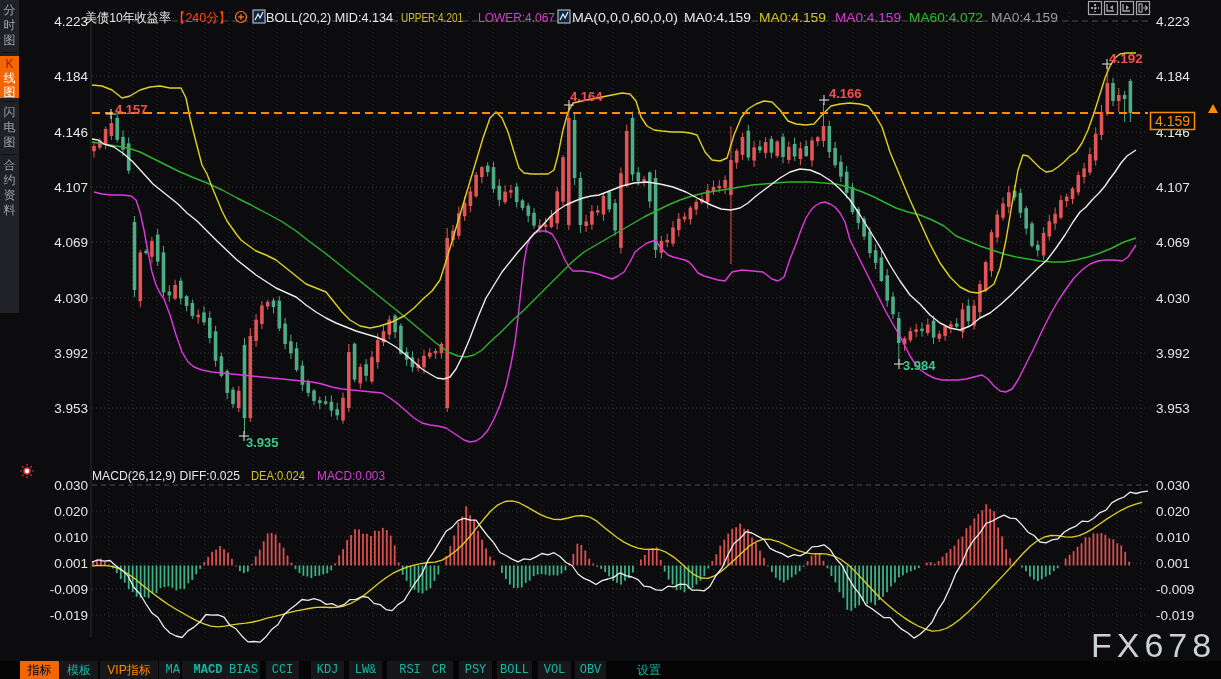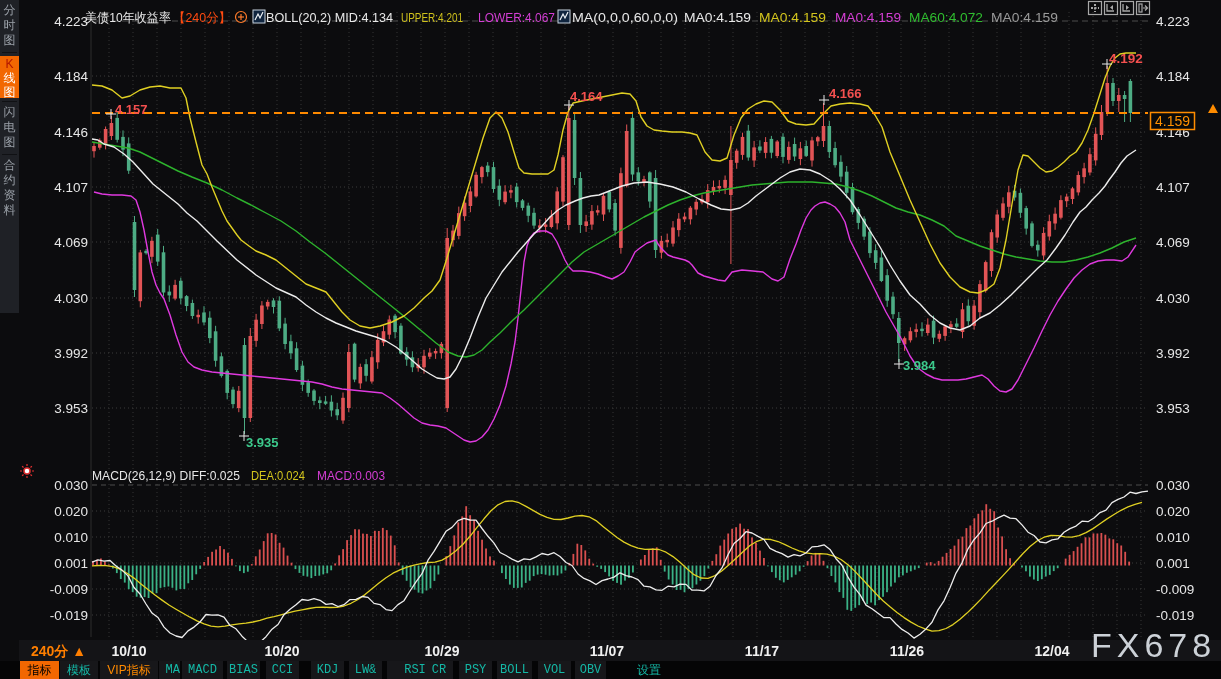--- a/index.html
+++ b/index.html
@@ -798,42 +798,32 @@
 </svg>
 <div id="sidebar">
   <div class="vtab" style="top:3px;">分<br>时<br>图</div>
   <div class="sep" style="top:52px;"></div>
   <div class="vtab act" style="top:56px;height:42px;line-height:14px;padding-top:1px;"><span style="color:#b01500;">K</span><br>线<br>图</div>
   <div class="sep" style="top:101px;"></div>
   <div class="vtab" style="top:105px;">闪<br>电<br>图</div>
   <div class="sep" style="top:154px;"></div>
   <div class="vtab" style="top:158px;">合<br>约<br>资<br>料</div>
 </div>
-<div id="daterow">
-  <span id="p240">240分 ▲</span>
-  <span class="dt" style="left:110px;">10/10</span>
-  <span class="dt" style="left:263px;">10/20</span>
-  <span class="dt" style="left:423px;">10/29</span>
-  <span class="dt" style="left:588px;">11/07</span>
-  <span class="dt" style="left:743px;">11/17</span>
-  <span class="dt" style="left:888px;">11/26</span>
-  <span class="dt" style="left:1033px;">12/04</span>
-</div>
 <div id="fx">FX678</div>
 <div id="toolbar">
   <span class="tb" style="left:20px;width:39px;background:#f26701;color:#000000;">指标</span>
   <span class="tb" style="left:60px;width:38px;">模板</span>
   <span class="tb" style="left:100px;width:58px;color:#ff8a00;">VIP指标</span>
   <span class="tb tbm" style="left:159px;width:21px;text-align:right;">MA</span>
-  <span class="tb tbm" style="left:182px;width:41px;">MACD</span>
+  <span class="tb tbm" style="left:182px;width:52px;font-weight:bold;">MACD</span>
   <span class="tb tbm" style="left:227px;width:33px;">BIAS</span>
   <span class="tb tbm" style="left:266px;width:33px;">CCI</span>
   <span class="tb tbm" style="left:311px;width:33px;">KDJ</span>
   <span class="tb tbm" style="left:349px;width:33px;">LW&amp;</span>
-  <span class="tb tbm" style="left:387px;width:56px;">RSI</span>
+  <span class="tb tbm" style="left:387px;width:46px;">RSI</span>
   <span class="tb tbm" style="left:425px;width:28px;">CR</span>
   <span class="tb tbm" style="left:459px;width:33px;">PSY</span>
   <span class="tb tbm" style="left:497px;width:35px;">BOLL</span>
   <span class="tb tbm" style="left:538px;width:33px;text-align:center;">VOL</span>
   <span class="tb tbm" style="left:575px;width:31px;">OBV</span>
   <span class="tb" style="left:633px;width:32px;background:none;">设置</span>
 </div>
 </div>
 
 </body></html>

